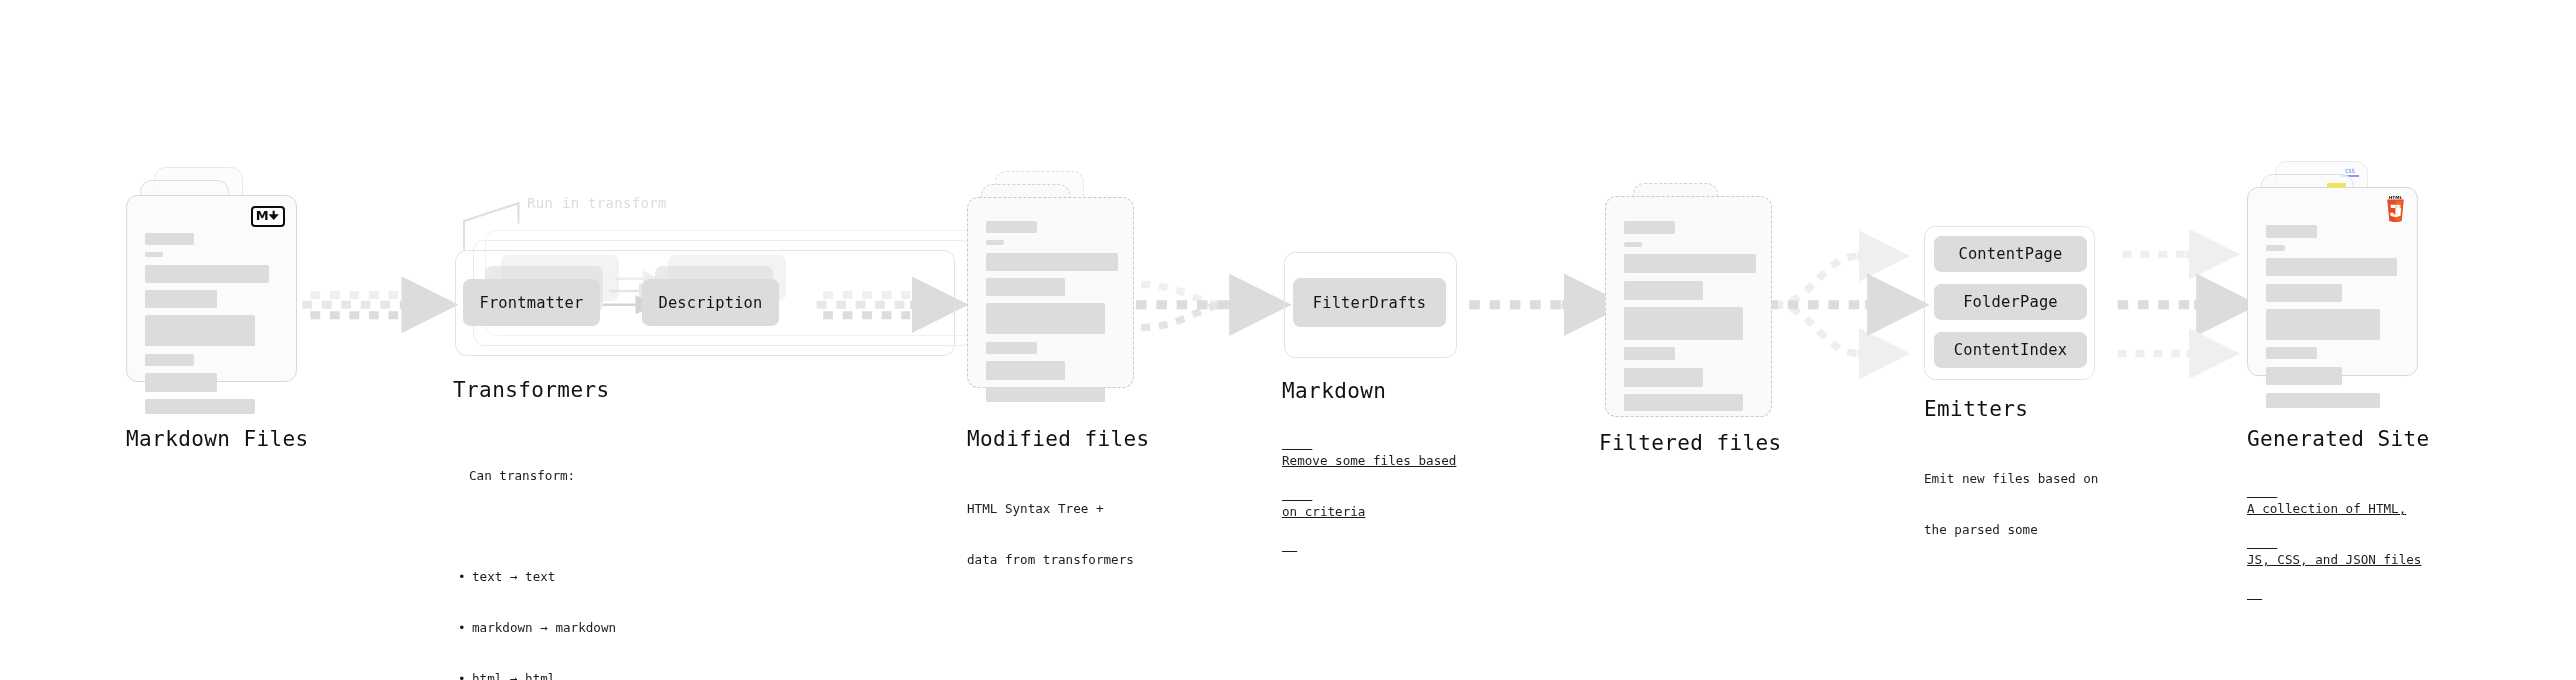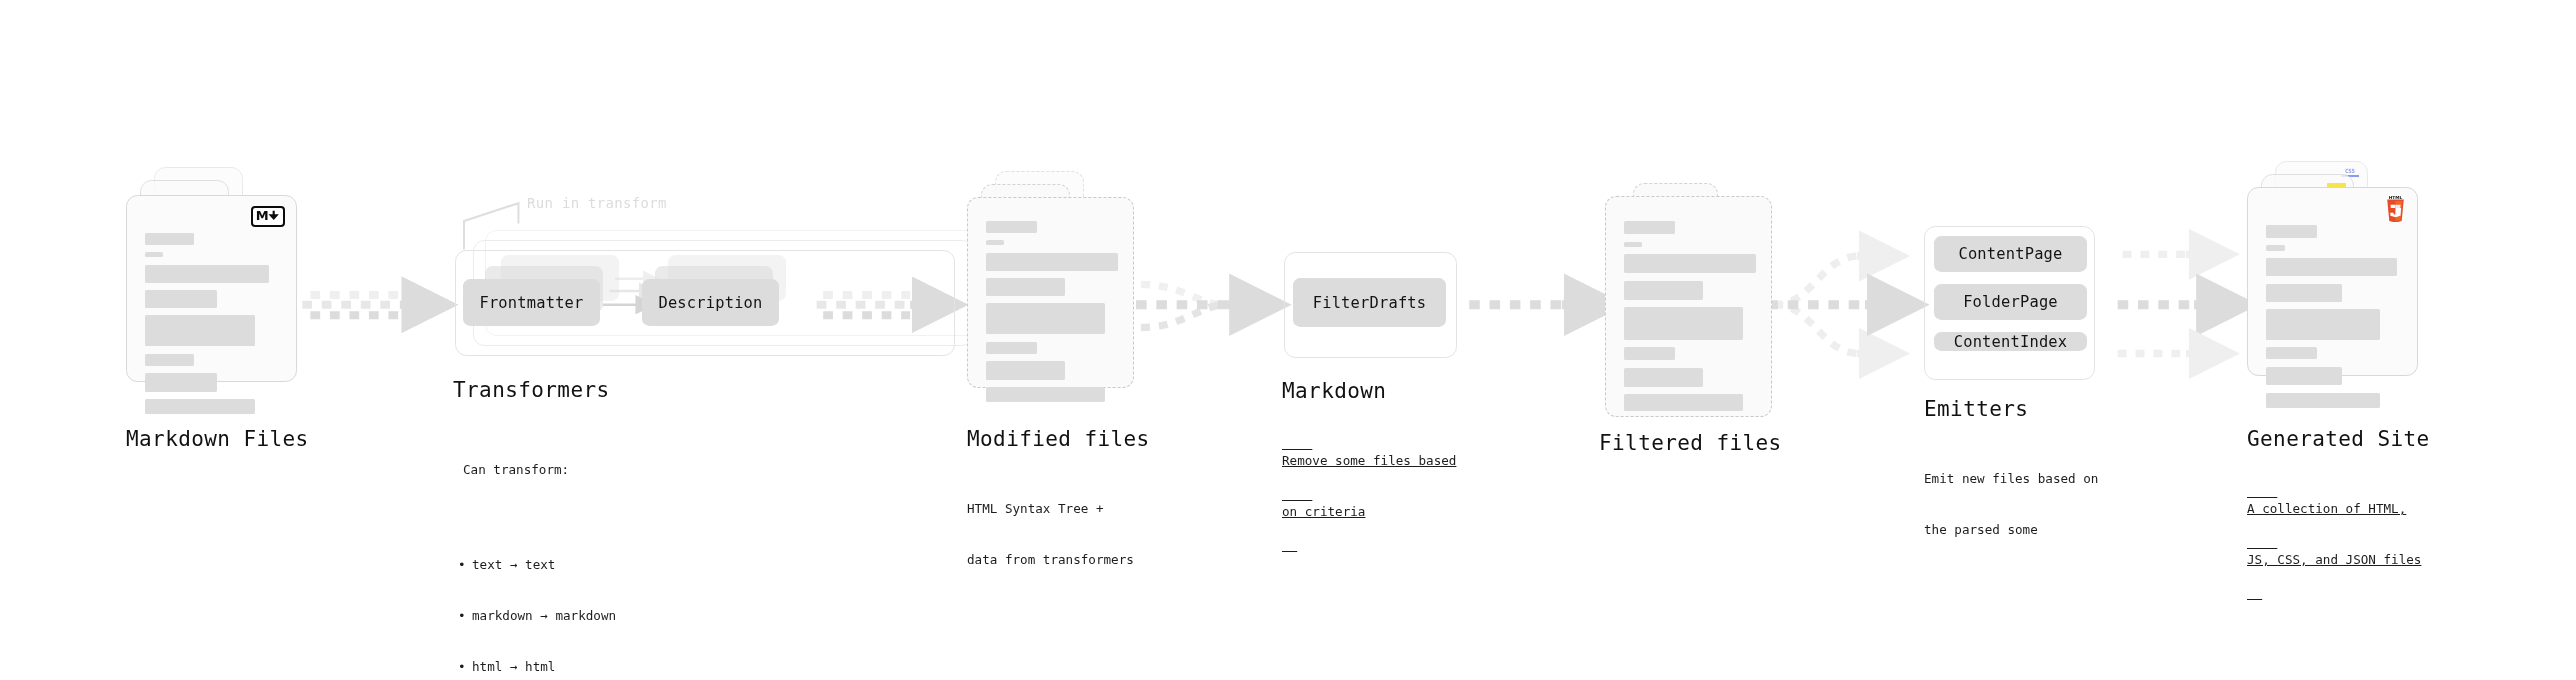--- a/index.html
+++ b/index.html
@@ -117,21 +117,21 @@
     color: #111111;
     white-space: nowrap;
   }
   .node-desc {
     position: absolute;
     font-size: 12.6px;
     line-height: 17px;
     color: #1d1d1d;
     white-space: pre;
   }
-  .list-intro { margin: 10px; }
+  .list-intro { margin: 16px; }
   .bullets { margin: 0; padding: 0; list-style: none; }
   .bullets li { white-space: pre; }
   .bullets li::before { content: "\2022"; padding-right: 6.5px; padding-left: 4.9px; }
 
   .parallel-label {
     position: absolute;
     font-size: 14px;
     color: #dcdcdc;
     white-space: nowrap;
     letter-spacing: 0.3px;
@@ -317,21 +317,21 @@
         <div class="bar" style="width:119px;height:16.3px;"></div>
       </div>
     </div>
   </div>
   <div class="node-title" style="left:1599px; top:431px;">Filtered files</div>
 
   <div>
     <div class="group-box" style="left:1924px; top:226px; width:171px; height:154px;"></div>
     <div class="pill" style="left:1934px; top:236px; width:153px; height:36px;">ContentPage</div>
     <div class="pill" style="left:1934px; top:284px; width:153px; height:36px;">FolderPage</div>
-    <div class="pill" style="left:1934px; top:332px; width:153px; height:19px;">ContentIndex</div>
+    <div class="pill" style="left:1934px; top:332px; width:153px; height:36px;">ContentIndex</div>
   </div>
   <div class="node-title" style="left:1924px; top:397px;">Emitters</div>
   <div class="node-desc" style="left:1924px; top:436px;">
     <div>Emit new files based on</div>
     <div>the parsed some</div>
   </div>
 
   <div class="doc-stack" style="left:2247px; top:161px;">
     <div class="doc doc-back2" style="left:28px; top:0px; width:93px; height:49px;">
       <div class="css-badge" style="right:8.1px; top:6.5px; width:18px;">

